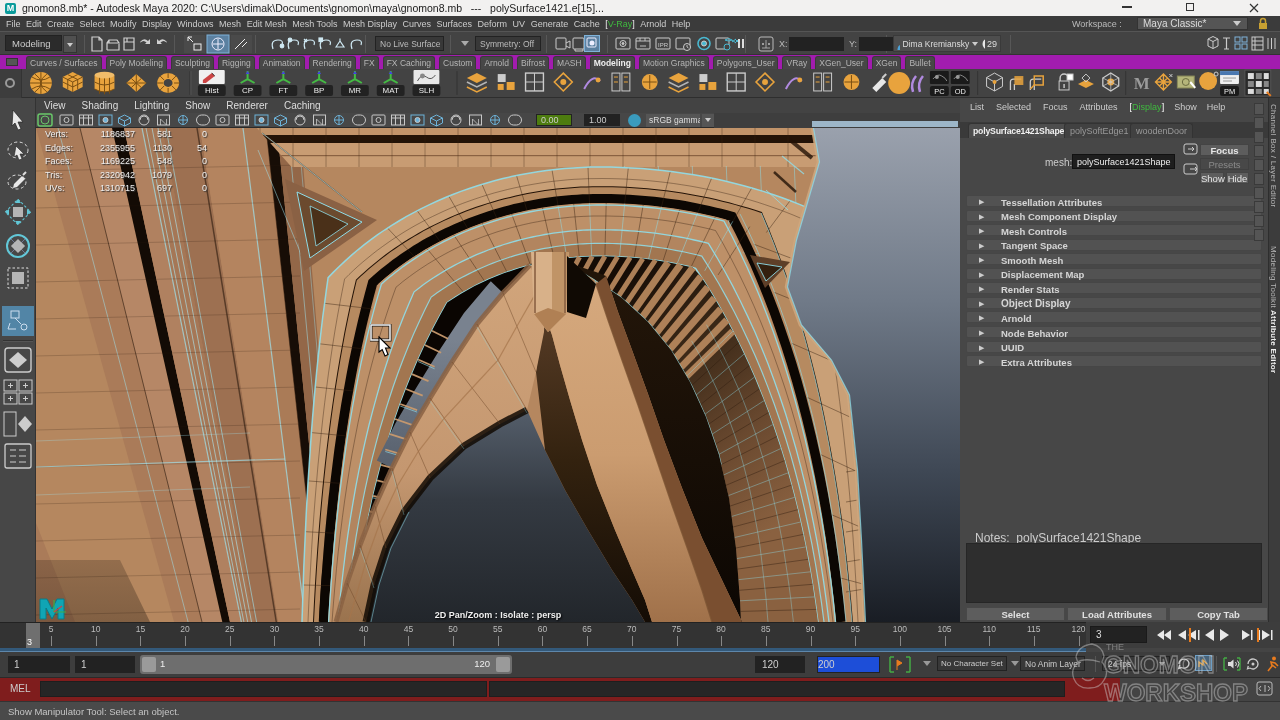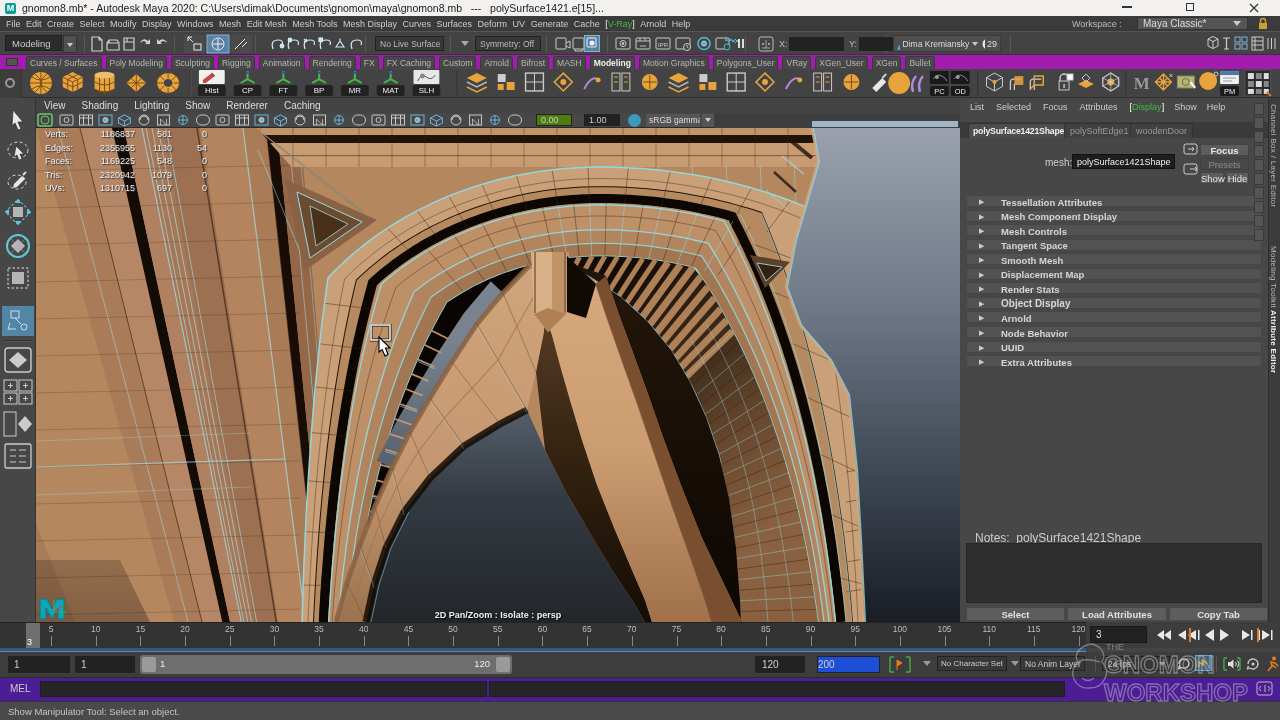--- a/index.html
+++ b/index.html
@@ -1116,21 +1116,21 @@
     </svg>
 <svg class="abs" style="left:1245px;top:4px" width="16" height="16">
       <path d="M3,8 a5,5 0 1 1 2,4 m0,0 l-2.5,0.8 0.8,-3" stroke="#ccc" stroke-width="1.3" fill="none"></path>
       <circle cx="8" cy="8" r="1.5" fill="#ccc"></circle>
     </svg>
 <svg class="abs" style="left:1264px;top:3px" width="16" height="18">
       <circle cx="10" cy="3.5" r="2" fill="#e87b1e"></circle>
       <path d="M4,16 l4,-5 -1,-4 4,1 3,3 M7,9 l5,4" stroke="#e87b1e" stroke-width="1.6" fill="none"></path>
     </svg>
 </div>
-<div class="abs" style="left:0;top:678px;width:1280px;height:23px;background:#4c1d95">
+<div class="abs" style="left:0;top:678px;width:1120px;height:23px;background:#7f1d1d">
 <span class="abs" style="left:10px;top:5px;color:#ccc;font-size:10px">MEL</span>
 <div class="abs" style="left:40px;top:3px;width:447px;height:16px;background:#262626;border:1px solid #1e1e1e"></div>
 <div class="abs" style="left:489px;top:3px;width:576px;height:16px;background:#262626;border:1px solid #1e1e1e"></div>
 <svg class="abs" style="left:1256px;top:3px" width="18" height="16">
       <rect x="1" y="1" width="15" height="13" rx="2" fill="none" stroke="#bbb"></rect>
       <path d="M5,5 l-2,2.5 2,2.5 M12,5 l2,2.5 -2,2.5 M9,4 v7" stroke="#bbb" fill="none"></path>
     </svg>
 </div>
 <div class="abs" style="left:0;top:701px;width:1280px;height:19px;background:#4a4a4a;border-top:1px solid #333">
 <span class="abs" style="left:8px;top:4px;color:#c5c5c5;font-size:9.5px">Show Manipulator Tool: Select an object.</span>

